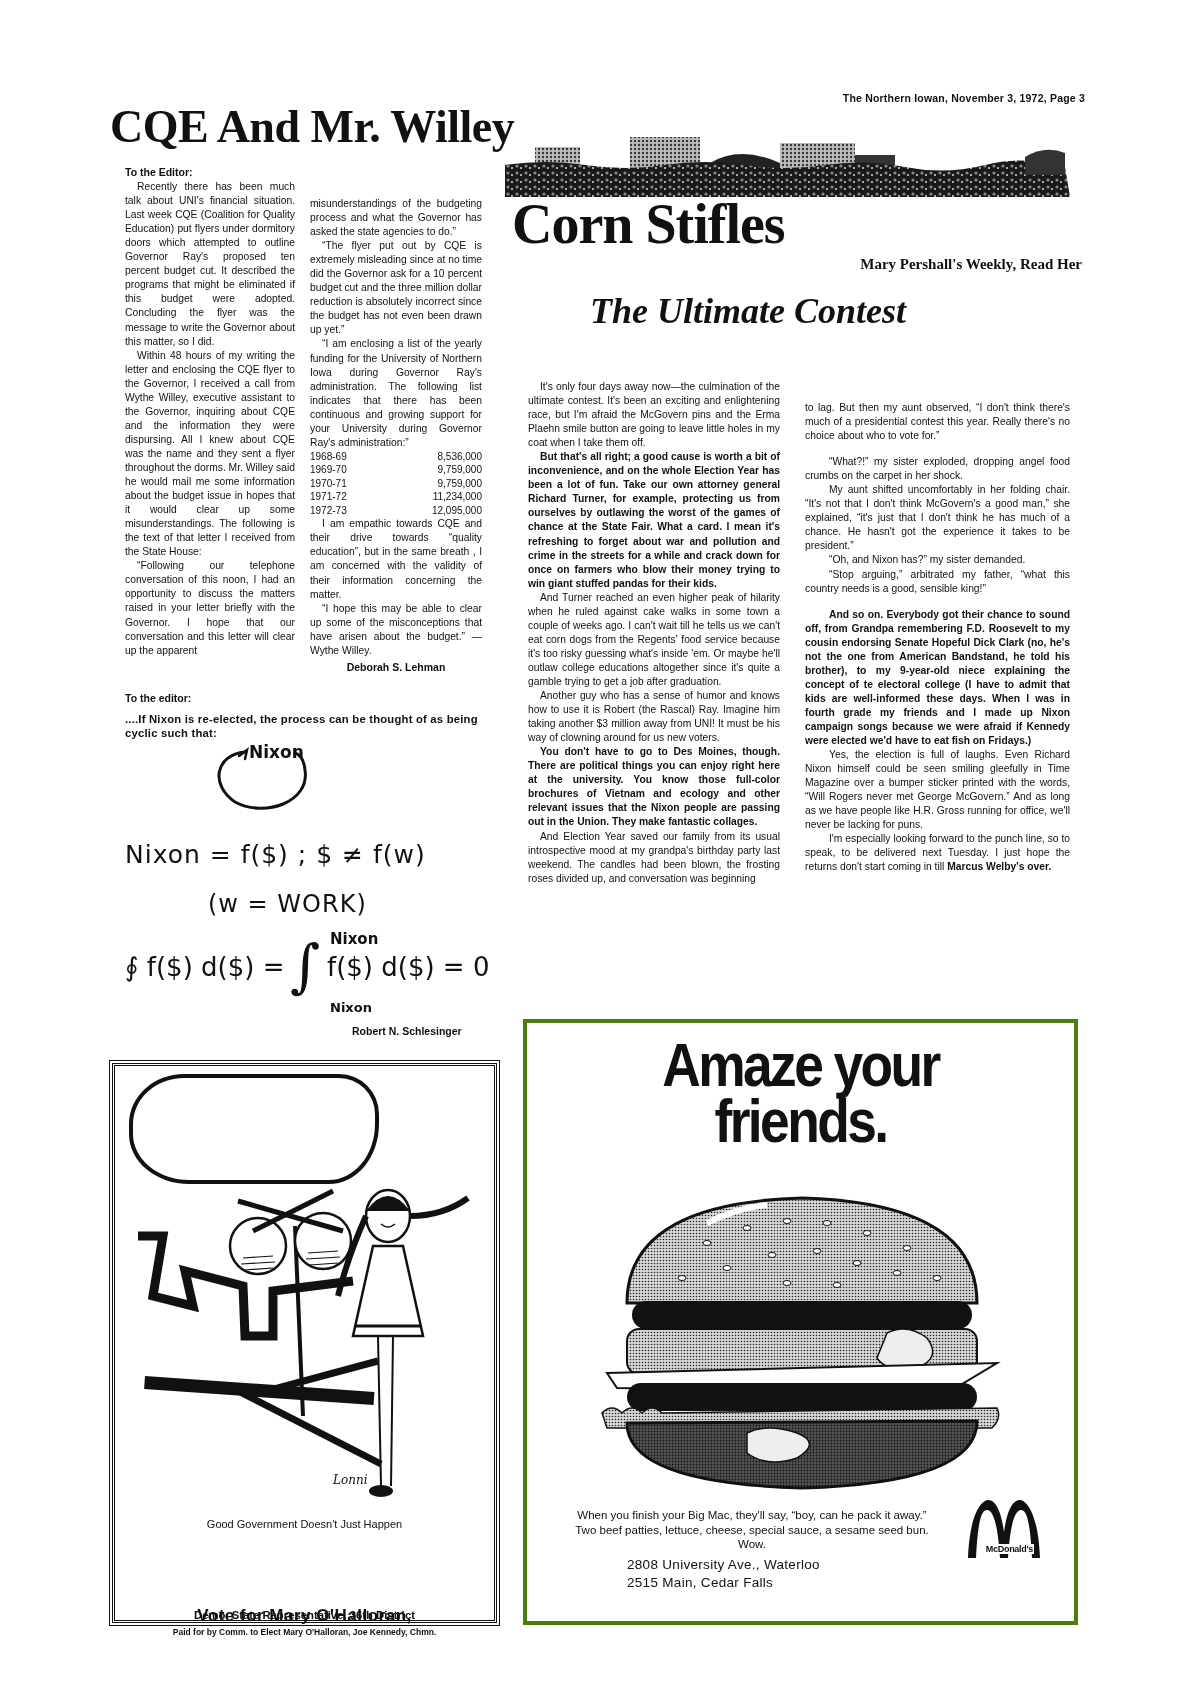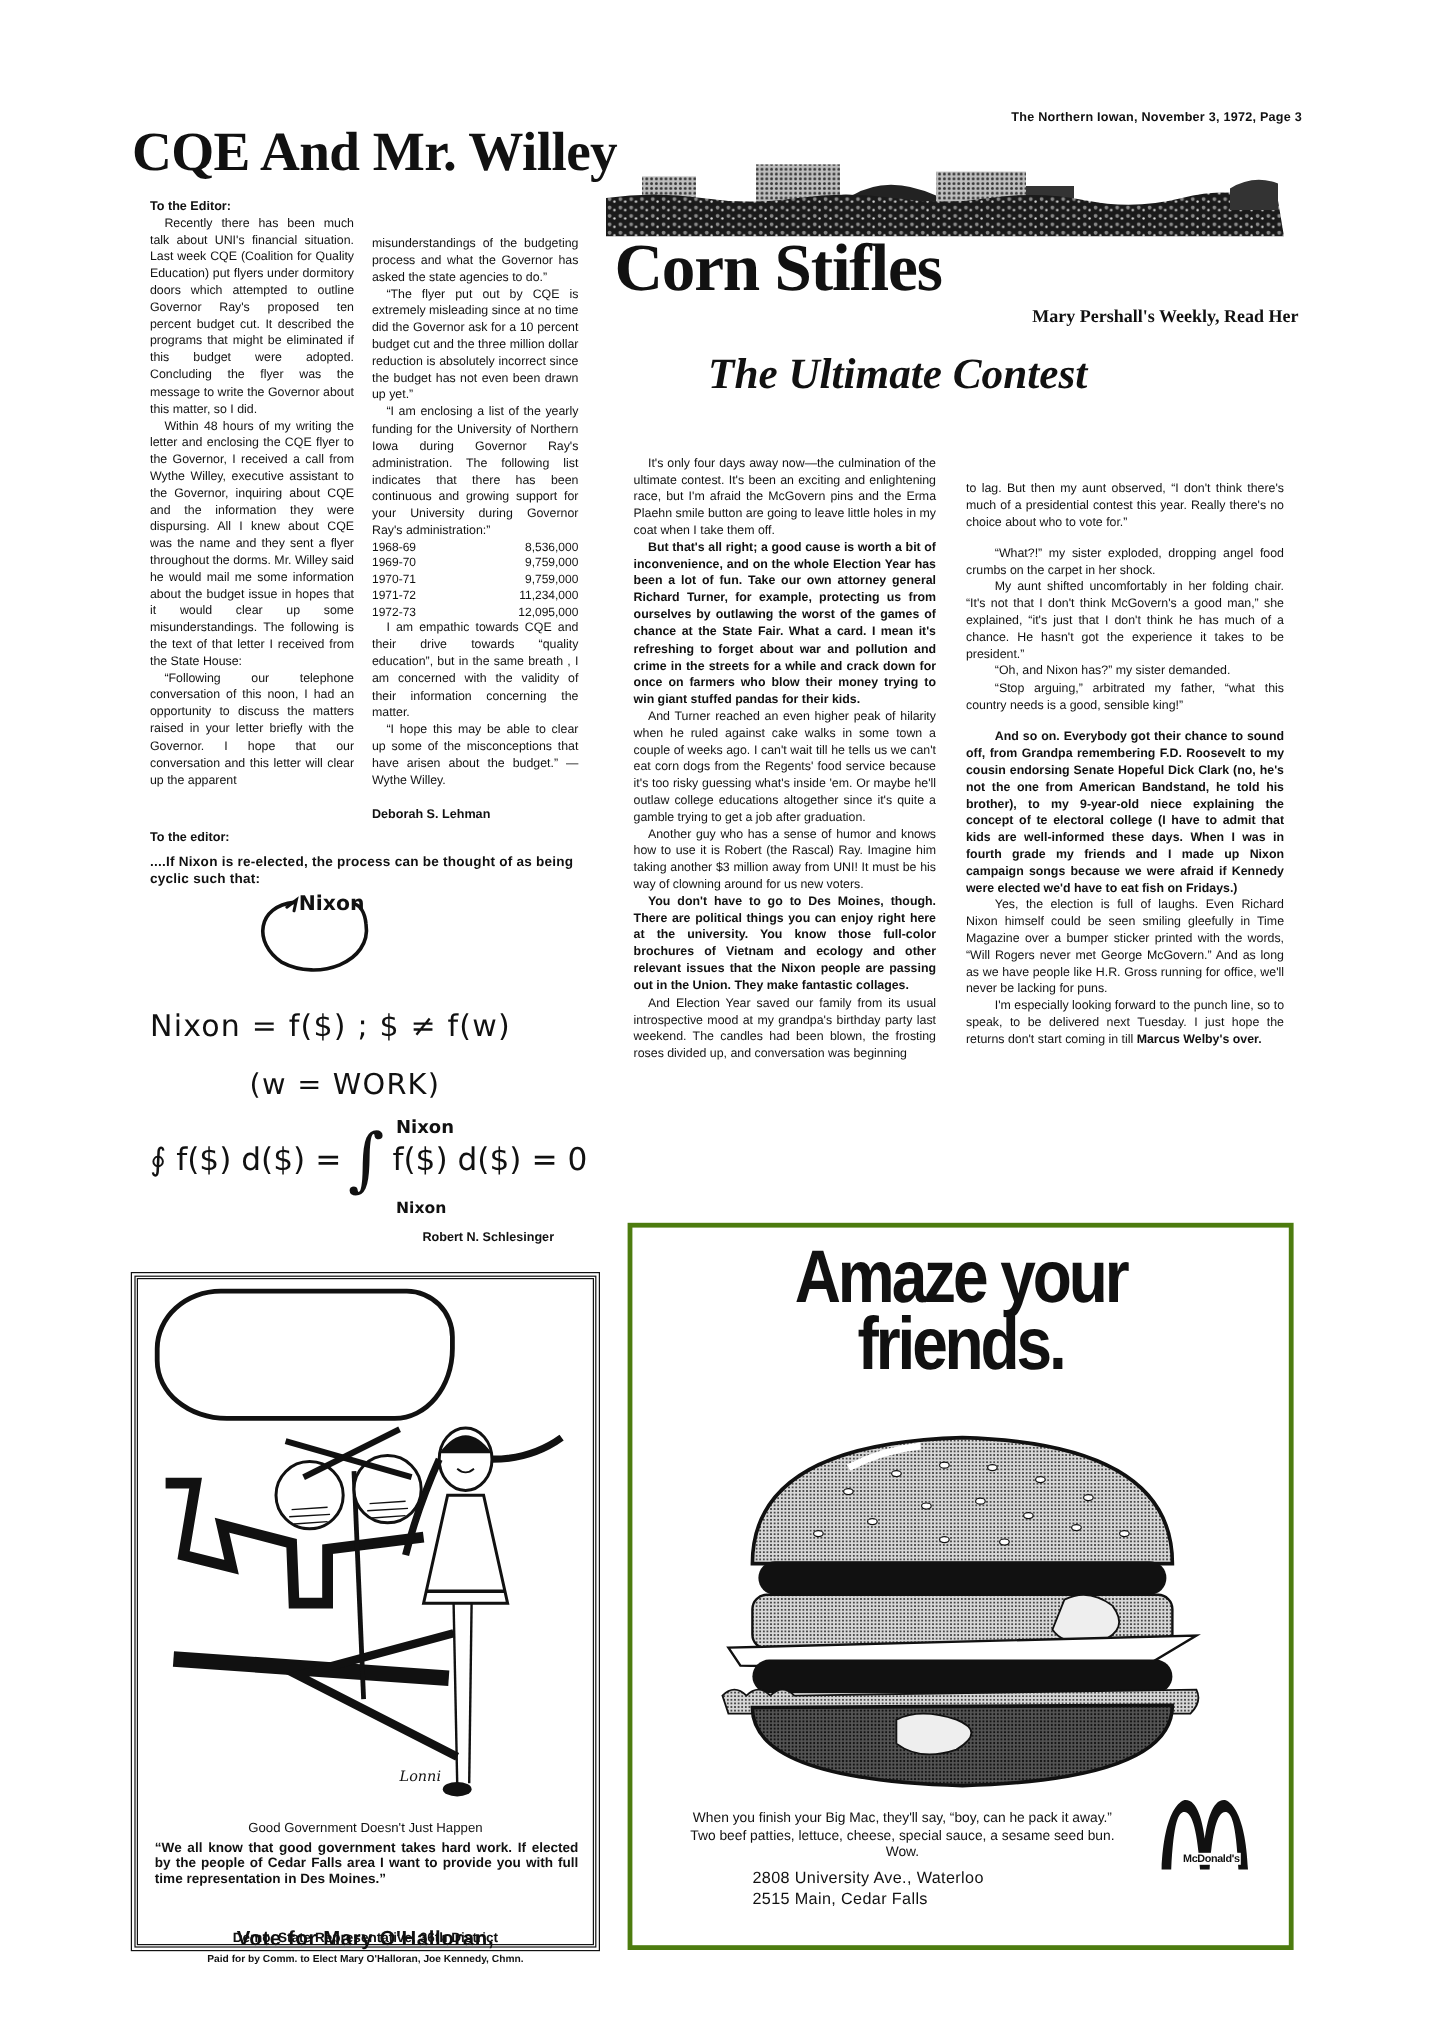--- a/index.html
+++ b/index.html
@@ -4,21 +4,21 @@
 <style>
   html, body { margin: 0; padding: 0; background: #ffffff; }
   body { width: 1200px; height: 1700px; position: relative; overflow: hidden; color: #111; font-family: "Liberation Sans", "DejaVu Sans", sans-serif; }
   .abs { position: absolute; }
   .folio { right: 115px; top: 92px; font-size: 10.5px; font-weight: bold; letter-spacing: 0.2px; }
   .hed-left { left: 110px; top: 100px; font-family: "Liberation Serif", "DejaVu Serif", serif; font-weight: bold; font-size: 46px; letter-spacing: -0.5px; white-space: nowrap; }
   .col { font-size: 10.3px; line-height: 14.05px; text-align: justify; }
   .col p { margin: 0; text-indent: 12px; }
   .col p.noind { text-indent: 0; margin-top: 21px; }
   .col .bold { font-weight: bold; }
-  .sig { font-weight: bold; font-size: 10.5px; margin-top: 14px; text-indent: 0 !important; }
+  .sig { text-align: center; font-weight: bold; font-size: 10.5px; margin-top: 2px; text-indent: 0 !important; }
   .salute { font-weight: bold; font-size: 10.5px; margin-bottom: 1px; }
   table.funding { width: 100%; border-collapse: collapse; font-size: 10px; }
   table.funding td { padding: 0; line-height: 13.5px; }
   table.funding td.amt { text-align: right; margin-top: 12px; }
   .hand { font-family: "DejaVu Sans", sans-serif; font-weight: bold; color: #111; }
   
   .banner { left: 505px; top: 135px; width: 565px; height: 62px; overflow: hidden; }
   .corn-title { left: 512px; top: 192px; font-family: "Liberation Serif", "DejaVu Serif", serif; font-weight: bold; font-size: 56px; letter-spacing: -1px; }
   .byline { right: 118px; top: 256px; font-family: "Liberation Serif", "DejaVu Serif", serif; font-weight: bold; font-size: 15px; }
   .ultimate { left: 590px; top: 290px; font-family: "Liberation Serif", "DejaVu Serif", serif; font-style: italic; font-weight: bold; font-size: 36px; }
@@ -180,21 +180,20 @@
     <path d="M287 30 Q 320 30 345 12" fill="none" stroke="#111" stroke-width="6"></path>
     <path d="M258 38 Q 265 44 272 38" fill="none" stroke="#111" stroke-width="1.5"></path>
     <path d="M250 60 L280 60 L300 150 L230 150 Z" fill="#fff" stroke="#111" stroke-width="2.5"></path>
     <line x1="232" y1="140" x2="298" y2="140" stroke="#111" stroke-width="3"></line>
     <line x1="255" y1="150" x2="258" y2="300" stroke="#111" stroke-width="2"></line>
     <line x1="270" y1="150" x2="268" y2="300" stroke="#111" stroke-width="2"></line>
     <ellipse cx="258" cy="305" rx="12" ry="6" fill="#111"></ellipse>
     <text x="210" y="298" font-size="12" font-style="italic" font-family="DejaVu Serif, serif" fill="#111">Lonni</text>
   </svg>
   <div class="ad-tag">Good Government Doesn't Just Happen</div>
-  <div class="ad-quote">“We all know that good government takes hard work. If elected by the people of Cedar Falls area I want to provide you with full time representation in Des Moines.”</div>
   <div class="ad-vote">Vote for Mary O'Halloran,</div>
   <div class="ad-district">Demo. State Representative, 36th District</div>
   <div class="ad-paid">Paid for by Comm. to Elect Mary O'Halloran, Joe Kennedy, Chmn.</div>
 </div>
 
 <div class="abs adbox-right">
   <div class="amaze">
     <div>Amaze your</div>
     <div>friends.</div>
   </div>

